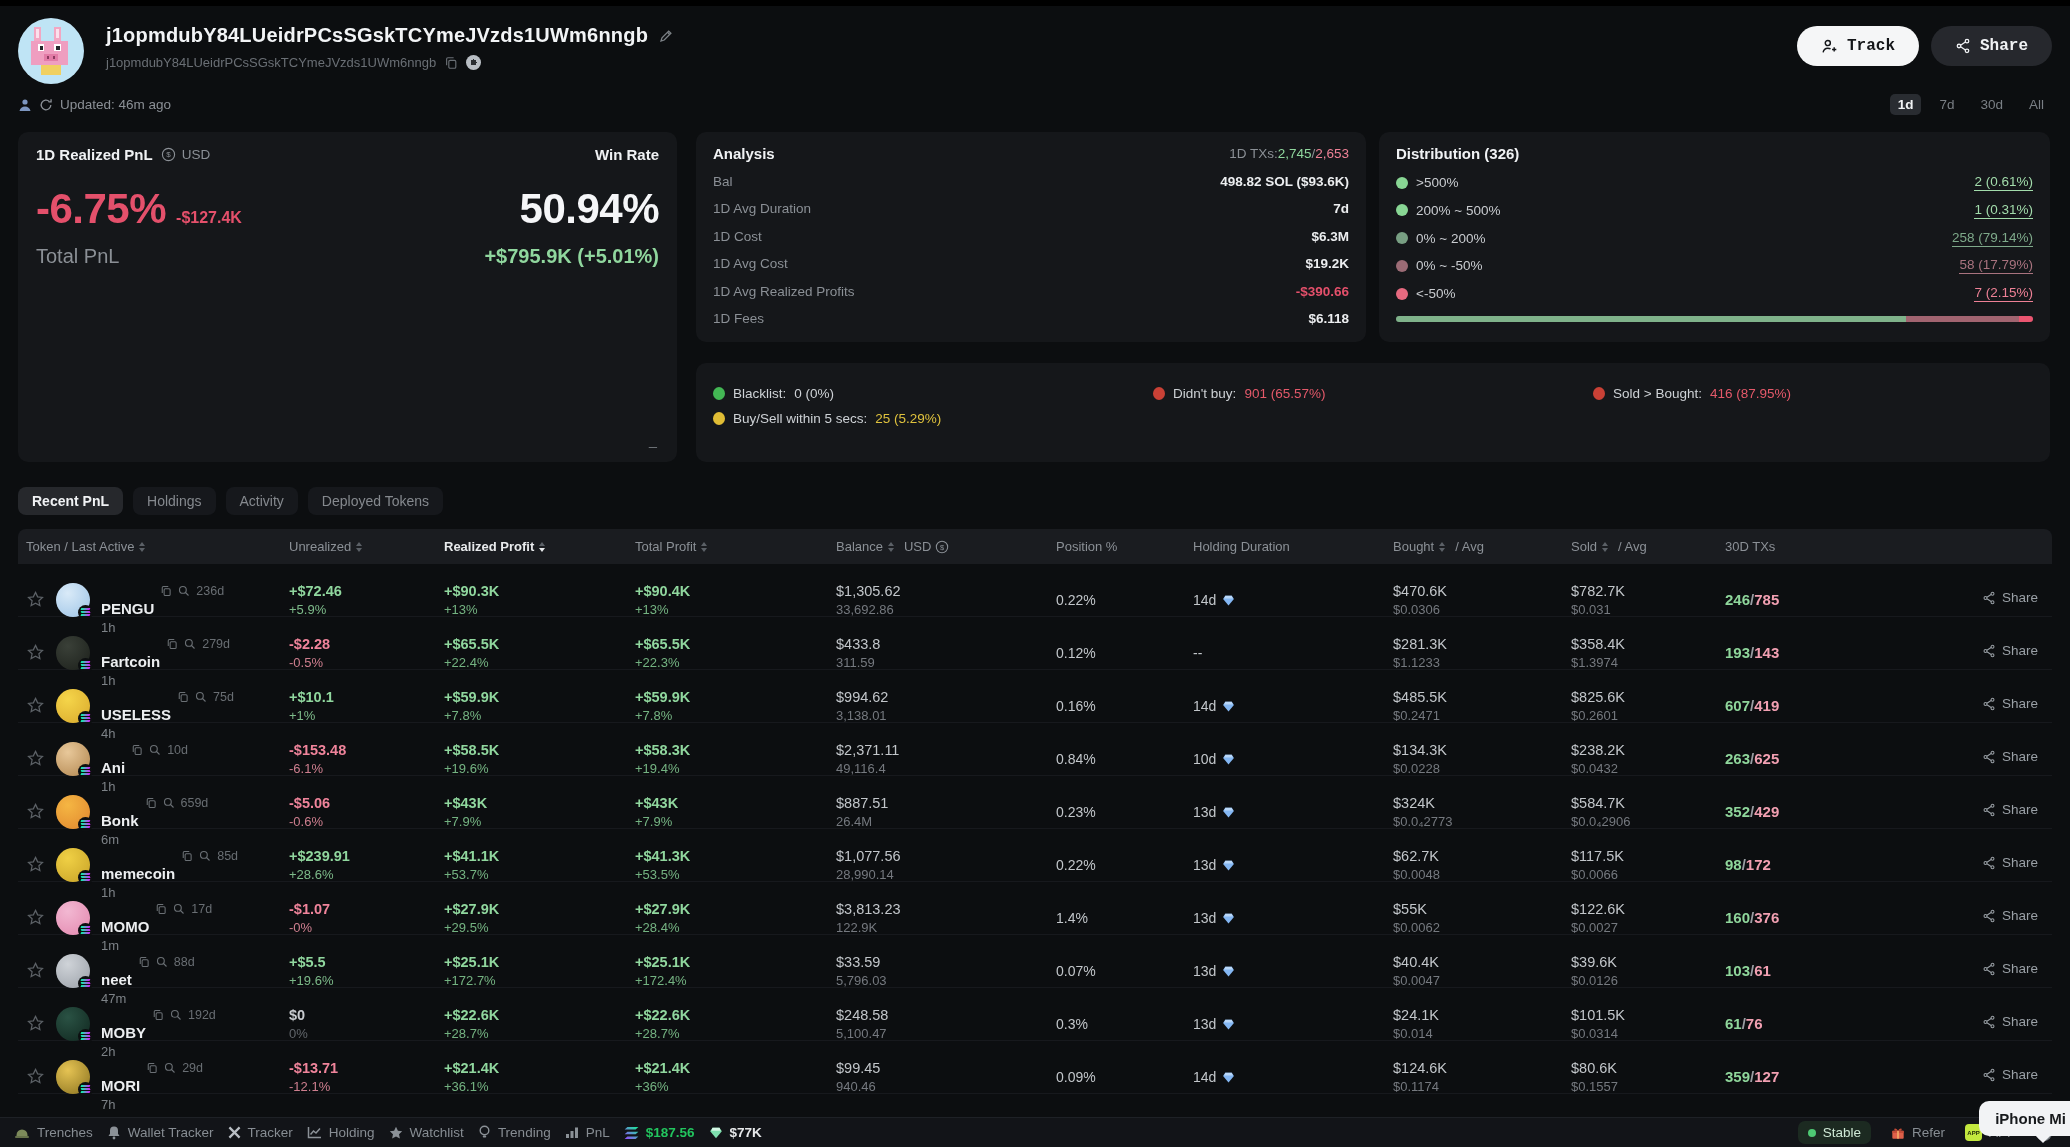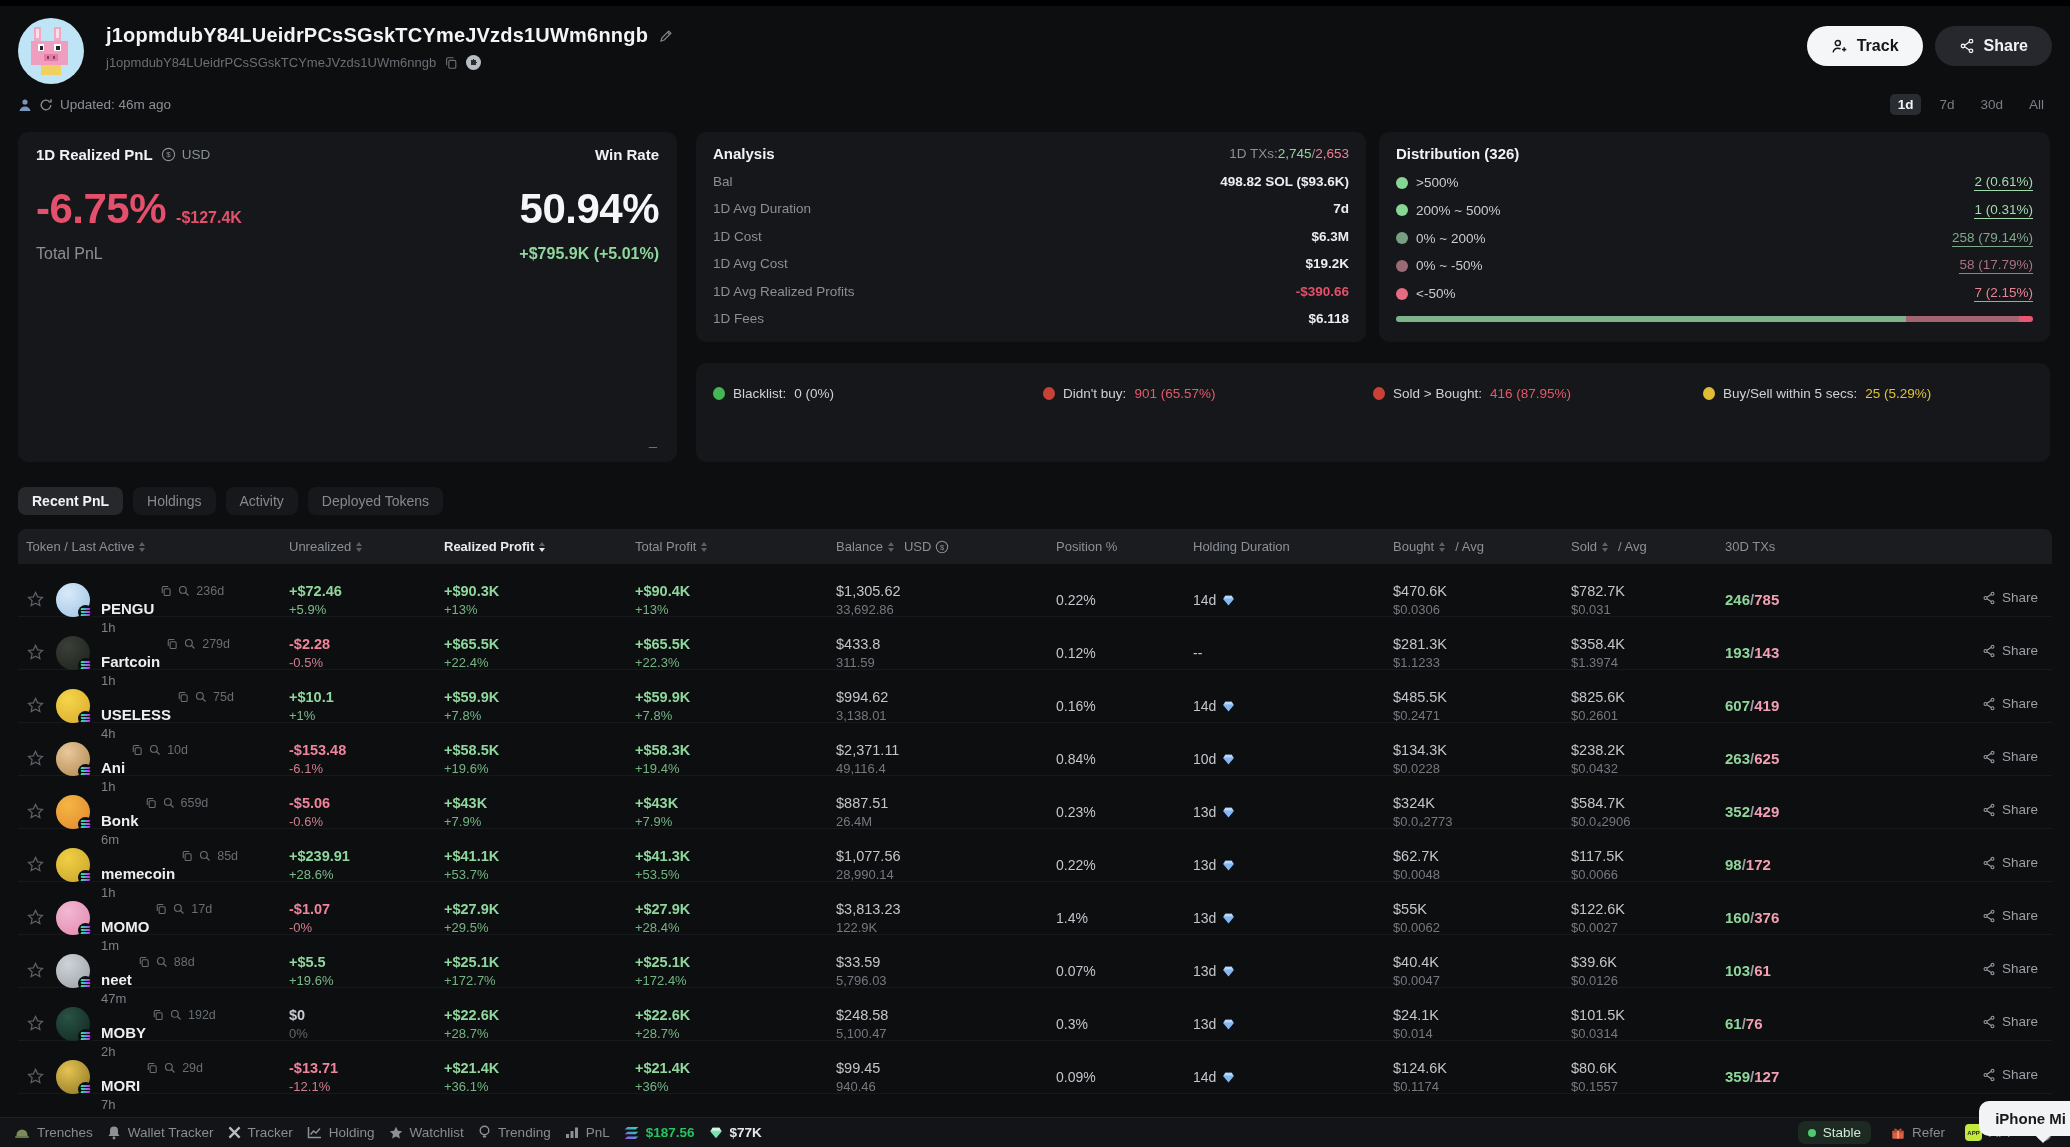--- a/index.html
+++ b/index.html
@@ -20,21 +20,21 @@
   .hdr-info { margin-left:22px; padding-top:6px; }
   .hdr-name-row { display:flex; align-items:center; gap:10px; }
   .hdr-name-row h1 { font-size:20px; font-weight:700; color:#f2f4f6; letter-spacing:.2px; }
   .icon-btn { cursor:pointer; display:inline-flex; align-items:center; }
   .hdr-addr-row { display:flex; align-items:center; gap:8px; margin-top:8px; color:#6a6f75; font-size:13px; }
   .expl-icon { width:15px; height:15px; border-radius:50%;
     background:radial-gradient(circle at 50% 50%, #2a2d31 0 3px, #b9bec4 3px); }
   .hdr-actions { margin-left:auto; display:flex; gap:12px; padding-top:8px; }
   .btn-track, .btn-share {
     height:40px; border:none; border-radius:21px; padding:0 24px; font-size:16px; font-weight:700;
-    display:inline-flex; align-items:center; gap:9px; cursor:pointer; font-family:Liberation Sans, sans-serif;
+    display:inline-flex; align-items:center; gap:9px; cursor:pointer; font-family:Liberation Mono, monospace;
   }
   .btn-track { background:#f5f6f7; color:#141619; }
   .btn-share { background:#26282d; color:#f0f2f4; }
 
   
   .subrow { display:flex; align-items:center; justify-content:space-between; margin-top:10px; }
   .updated { display:flex; align-items:center; gap:7px; color:#8b9096; font-size:13.5px; }
   .timerange { display:flex; gap:10px; font-size:13.5px; color:#7a7f85; }
   .timerange .tr-pill { padding:3px 8px; border-radius:5px; cursor:pointer; }
   .timerange .tr-pill.active { background:#292c31; color:#f0f2f4; font-weight:700; }
@@ -50,21 +50,21 @@
   .phishing { height:99px; padding:12px 17px; }
 
   .card-title-row { display:flex; align-items:center; }
   .card-title { font-size:15px; font-weight:700; color:#f0f2f4; }
   .muted { color:#8b9096; }
   .pnl-title-right { margin-left:auto; font-size:15px; font-weight:700; color:#f0f2f4; }
   .pnl-big-row { display:flex; align-items:baseline; margin-top:22px; }
   .pnl-big { font-size:42px; font-weight:700; color:#e4506b; letter-spacing:-.5px; }
   .pnl-big-sub { font-size:16px; font-weight:600; color:#e4506b; margin-left:10px; }
   .winrate-big { margin-left:auto; font-size:42px; font-weight:700; color:#f5f6f8; letter-spacing:-.5px; }
-  .pnl-line { display:flex; justify-content:space-between; font-size:16px; margin-top:12px; }
+  .pnl-line { display:flex; justify-content:space-between; font-size:20px; margin-top:12px; }
   .pnl-line .lbl { color:#8b9096; }
   .pnl-line .val-green { color:#90d79e; font-weight:600; }
   .pnl-mini-dash { position:absolute; right:20px; bottom:8px; color:#6b7075; font-size:15px; }
 
   .an-head-right { margin-left:auto; font-size:13.5px; color:#8b9096; }
   .an-head-right .g { color:#90d79e; }
   .an-head-right .r { color:#ef8196; }
   .an-rows { display:flex; flex-direction:column; justify-content:space-between; height:152px; margin-top:12px; }
   .an-row { display:flex; justify-content:space-between; font-size:13.5px; }
   .an-row .lbl { color:#8b9096; }
@@ -77,21 +77,21 @@
   .dot.g1 { background:#88d694; } .dot.g2 { background:#88d694; } .dot.g3 { background:#789f83; }
   .dot.r1 { background:#9b6b75; } .dot.r2 { background:#e66a80; }
   .dist-row .lbl { color:#c9ccd0; }
   .dist-val { margin-left:auto; cursor:pointer; padding-bottom:1px; border-bottom:1px solid currentColor; }
   .dist-val.t-gb { color:#a2dcab; } .dist-val.t-gm { color:#7ea98a; }
   .dist-val.t-rm { color:#a9737f; } .dist-val.t-rb { color:#ee8196; }
   .dist-bar { display:flex; height:6px; border-radius:3px; overflow:hidden; margin-top:14px; background:#26282d; }
   .dist-seg.s-g { background:#7fb28a; } .dist-seg.s-rm { background:#a16470; } .dist-seg.s-rb { background:#ea5570; }
 
   .ph-title-row { display:flex; align-items:center; gap:8px; }
-  .ph-grid { display:grid; grid-template-columns:1fr 1fr 1fr 1fr; row-gap:10px; margin-top:11px; font-size:13.5px; }
+  .ph-grid { display:grid; grid-template-columns:1fr 1fr 1fr; row-gap:10px; margin-top:11px; font-size:13.5px; }
   .ph-item { display:flex; align-items:center; gap:8px; color:#ced2d6; }
   .ph-dot { width:12px; height:13px; border-radius:50%; flex:none; }
   .ph-dot.g { background:#43b754; } .ph-dot.r { background:#c94136; } .ph-dot.y { background:#e0bd35; }
   .ph-val.plain { color:#ced2d6; } .ph-val.red { color:#e4596a; } .ph-val.yellow { color:#dfc23d; }
 
   
   .tabs { display:flex; gap:10px; margin-top:25px; }
   .tab { border:none; font-family:inherit; font-size:14px; color:#85898e; background:#16181c;
     padding:6px 14px; border-radius:8px; cursor:pointer; }
   .tab.active { background:#26282c; color:#f0f2f4; font-weight:700; }

